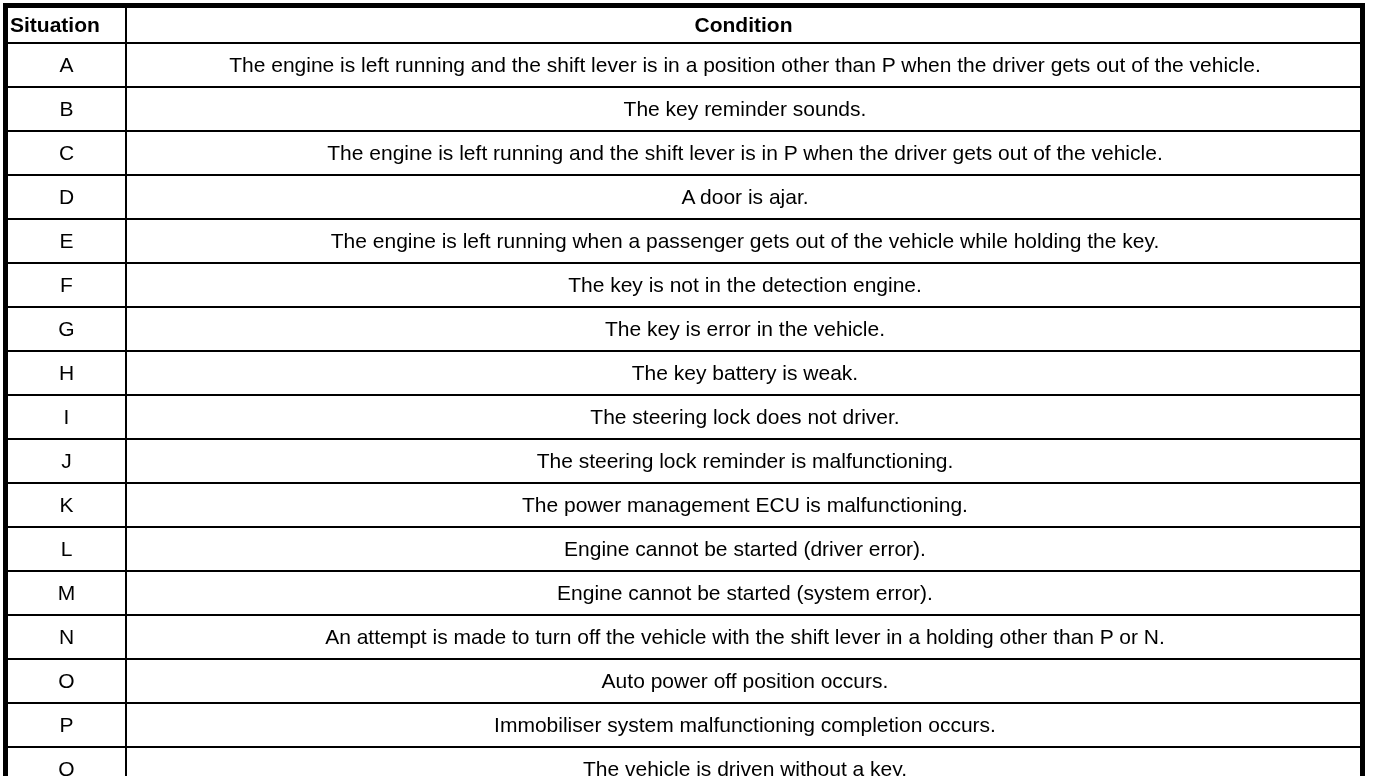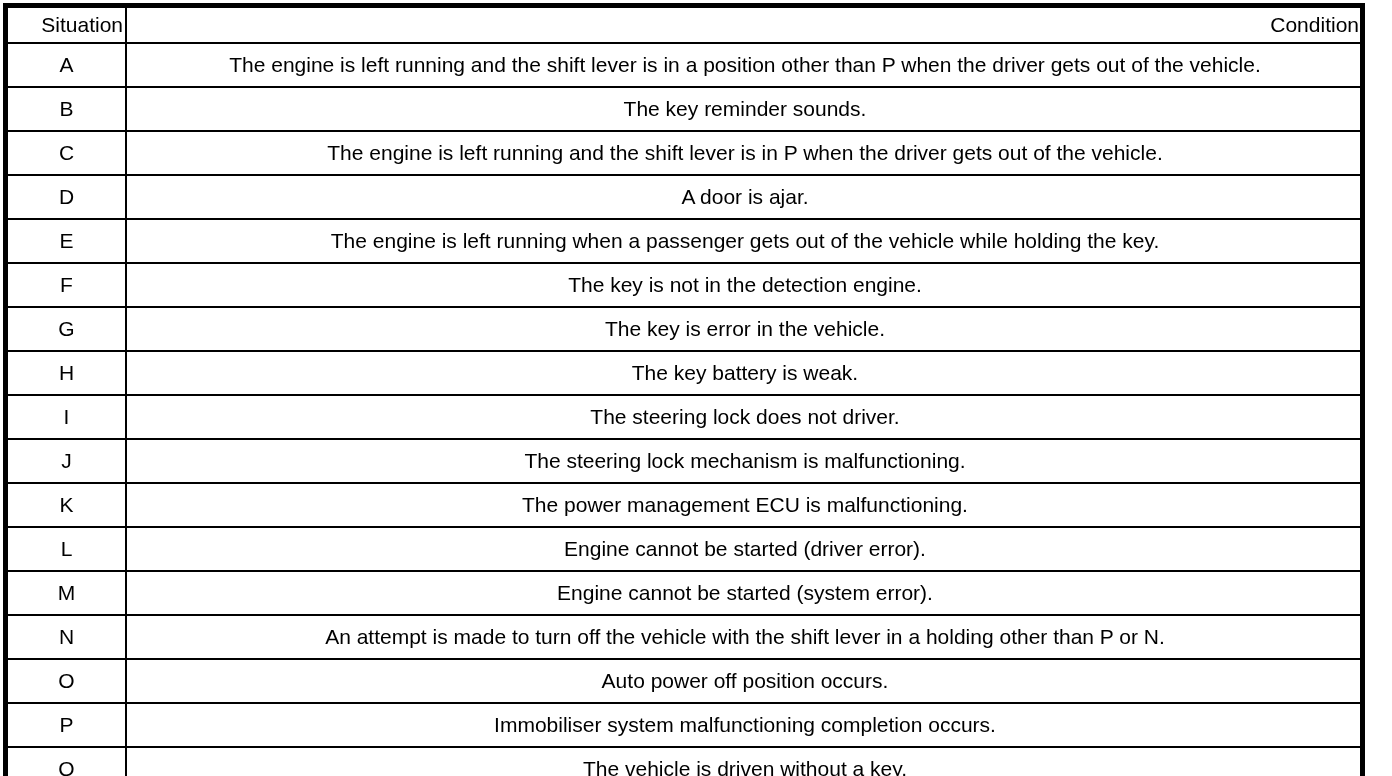--- a/index.html
+++ b/index.html
@@ -32,28 +32,28 @@
     border: 2px solid #000000;
     font-size: 21px;
     line-height: 1.15;
     color: #000000;
     background: #ffffff;
     overflow: hidden;
     white-space: nowrap;
   }
   th.col-situation-header {
     width: 113px;
-    font-weight: normal;
-    text-align: right;
+    font-weight: bold;
+    text-align: left;
     height: 32px;
     padding: 0 2px;
   }
   th.col-condition-header {
-    font-weight: normal;
-    text-align: right;
+    font-weight: bold;
+    text-align: center;
     height: 32px;
   }
   td.situation-cell {
     text-align: center;
     height: 40px;
     font-weight: normal;
   }
   td.condition-cell {
     text-align: center;
     padding: 0 4px 0 7px;
@@ -103,21 +103,21 @@
       <tr>
         <td class="situation-cell">H</td>
         <td class="condition-cell">The key battery is weak.</td>
       </tr>
       <tr>
         <td class="situation-cell">I</td>
         <td class="condition-cell">The steering lock does not driver.</td>
       </tr>
       <tr>
         <td class="situation-cell">J</td>
-        <td class="condition-cell">The steering lock mechanism is malfunctioning.</td>
+        <td class="condition-cell">The steering lock reminder is malfunctioning.</td>
       </tr>
       <tr>
         <td class="situation-cell">K</td>
         <td class="condition-cell">The power management ECU is malfunctioning.</td>
       </tr>
       <tr>
         <td class="situation-cell">L</td>
         <td class="condition-cell">Engine cannot be started (driver error).</td>
       </tr>
       <tr>

